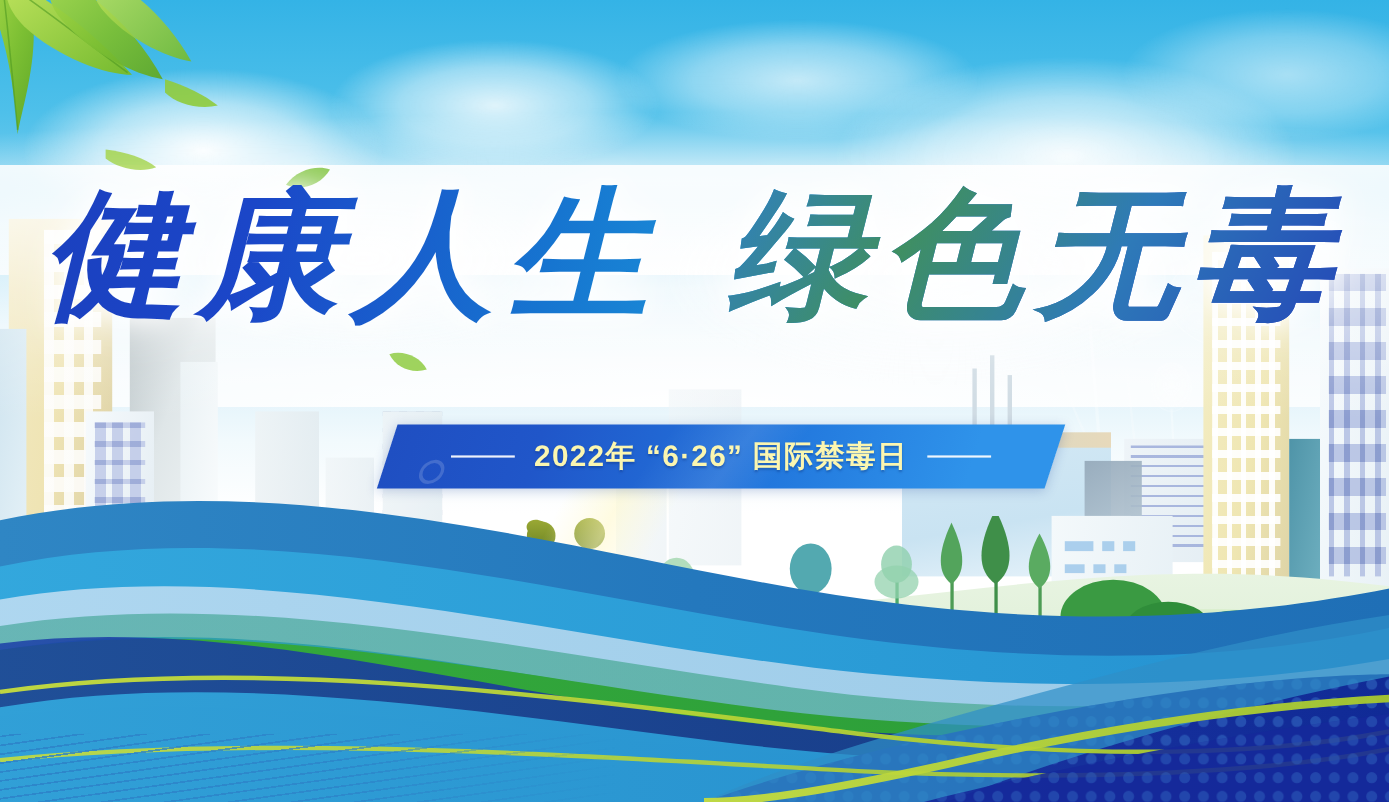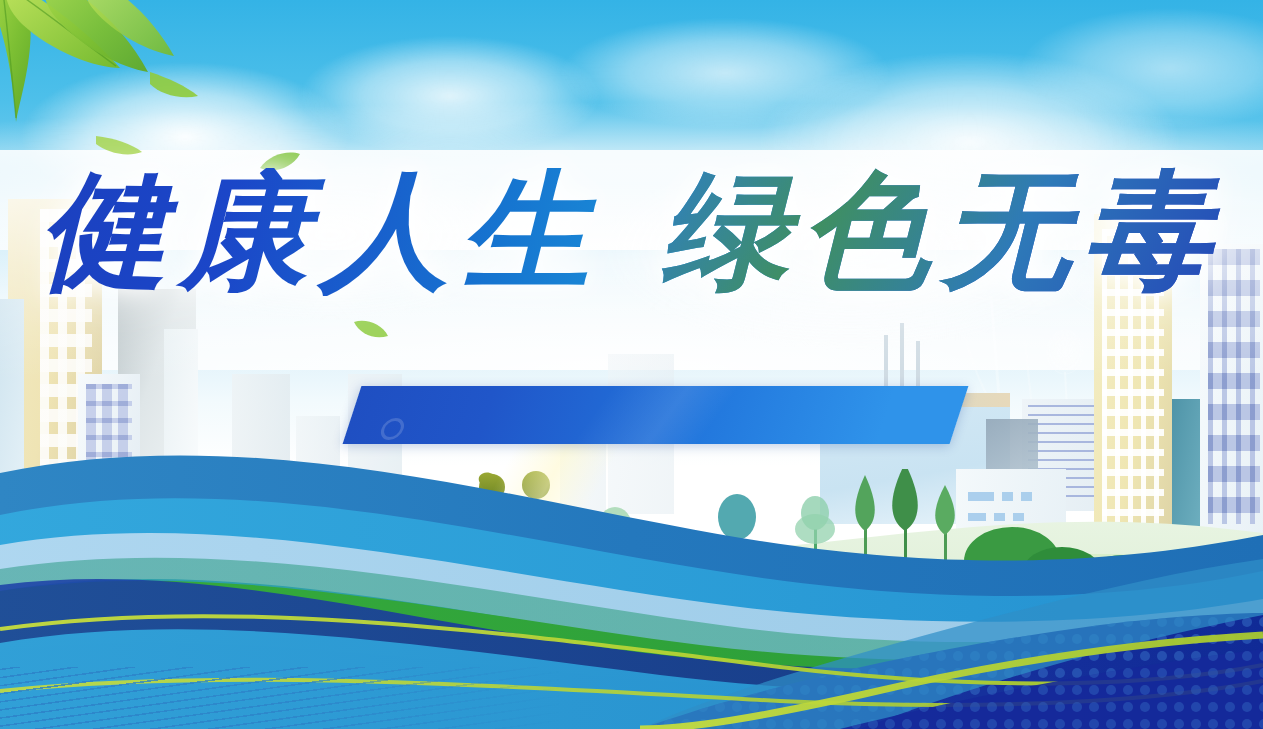--- a/index.html
+++ b/index.html
@@ -522,14 +522,19 @@
   </svg>
 
   <div class="title">
     <span>健康人生</span><span class="gap"></span><span class="grn">绿色无毒</span>
   </div>
 
   <div class="banner">
     <div class="sheen"></div>
     <div class="ring"></div>
   </div>
+  <div class="bannerText">
+    <span class="dash"></span>
+    <span class="txt">2022年 “6·26” 国际禁毒日</span>
+    <span class="dash"></span>
+  </div>
 
 </div>
 
 </body></html>

